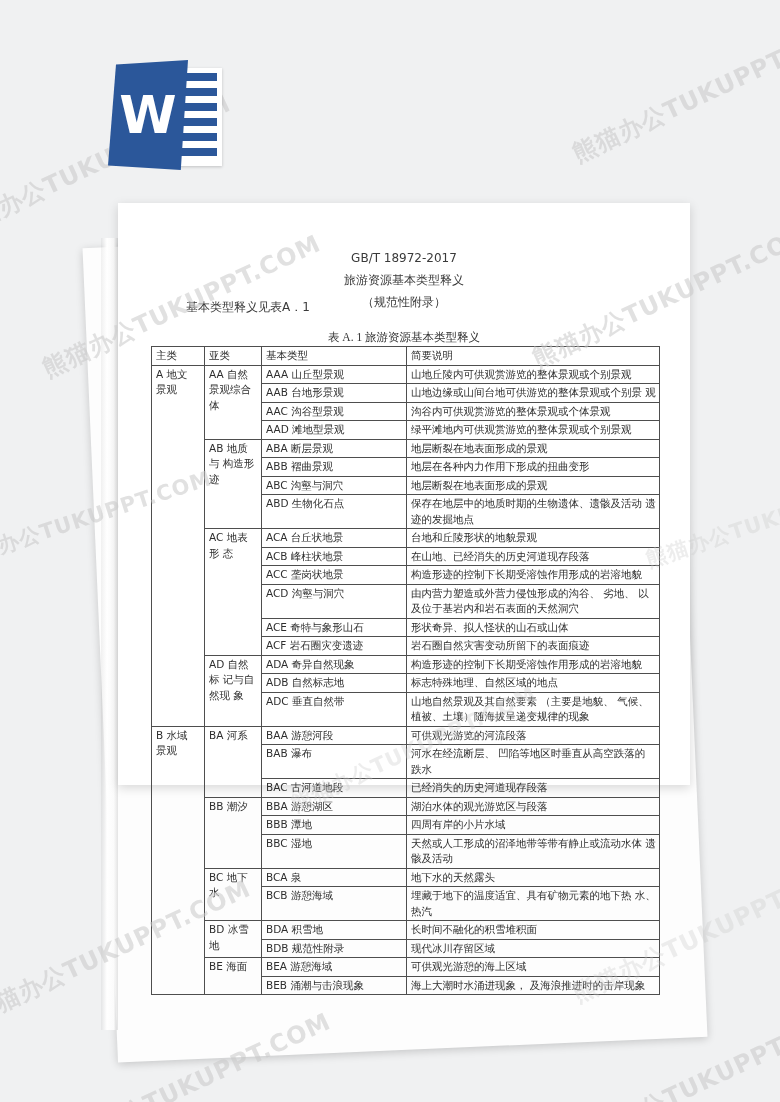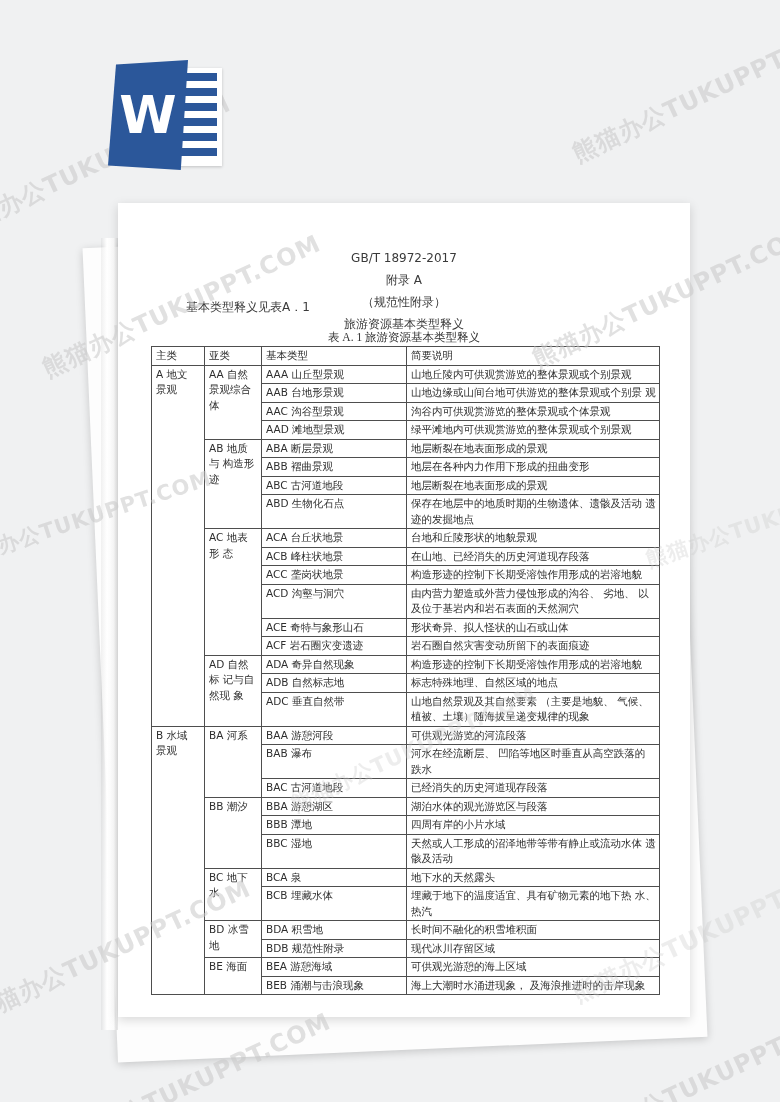--- a/index.html
+++ b/index.html
@@ -44,21 +44,21 @@
     background:#fdfdfd; transform:rotate(-2.5deg);
     box-shadow:0 2px 8px rgba(0,0,0,0.18);
     z-index:1;
   }
   .page-curl {
     position:absolute; left:101px; top:238px; width:17px; height:792px;
     background:linear-gradient(90deg, rgba(0,0,0,0.05) 0%, #ffffff 35%, #fbfbfb 75%, rgba(0,0,0,0.10) 100%);
     z-index:2;
   }
   .main-page {
-    position:absolute; left:118px; top:203px; width:572px; height:814px;
+    position:absolute; left:118px; top:203px; width:572px; height:582px;
     background:#ffffff;
     box-shadow:0 3px 10px rgba(0,0,0,0.15);
     z-index:3;
   }
 
   
   .doc-header { position:absolute; left:0; top:44px; width:100%; text-align:center; color:#3a3a3a; }
   .doc-header div { font-size:12px; line-height:22px; }
   .doc-intro { position:absolute; left:68px; top:96px; font-size:12px; color:#3a3a3a; }
   .doc-caption { position:absolute; left:0; top:127px; width:100%; text-align:center; font-size:11.5px; color:#333;font-family:Liberation Serif, serif; }
@@ -125,23 +125,22 @@
   <div class="banner-title">
   </div>
 </div>
 
 <div class="back-page"></div>
 <div class="page-curl"></div>
 
 <div class="main-page">
   <div class="doc-header">
     <div>GB/T 18972-2017</div>
-    <div>附录 A</div>
+    <div>旅游资源基本类型释义</div>
     <div>（规范性附录）</div>
-    <div>旅游资源基本类型释义</div>
   </div>
   <div class="doc-intro">基本类型释义见表A．1</div>
   <div class="doc-caption">表 A. 1 旅游资源基本类型释义</div>
 
   <table class="def-table">
     <colgroup>
       <col class="col-main">
         <col class="col-sub">
         <col class="col-type">
         <col class="col-desc">
@@ -176,21 +175,21 @@
         <tr>
           <td rowspan="4">AB 地质 与 构造形 迹</td>
           <td>ABA 断层景观</td>
           <td>地层断裂在地表面形成的景观</td>
         </tr>
         <tr>
           <td>ABB 褶曲景观</td>
           <td>地层在各种内力作用下形成的扭曲变形</td>
         </tr>
         <tr>
-          <td>ABC 古河道地段</td>
+          <td>ABC 沟壑与洞穴</td>
           <td>地层断裂在地表面形成的景观</td>
         </tr>
         <tr>
           <td>ABD 生物化石点</td>
           <td>保存在地层中的地质时期的生物遗体、遗骸及活动 遗迹的发掘地点</td>
         </tr>
         <tr>
           <td rowspan="6">AC 地表 形 态</td>
           <td>ACA 台丘状地景</td>
           <td>台地和丘陵形状的地貌景观</td>
@@ -254,21 +253,21 @@
         <tr>
           <td>BBC 湿地</td>
           <td>天然或人工形成的沼泽地带等带有静止或流动水体 遗骸及活动</td>
         </tr>
         <tr>
           <td rowspan="2">BC 地下 水</td>
           <td>BCA 泉</td>
           <td>地下水的天然露头</td>
         </tr>
         <tr>
-          <td>BCB 埋藏水体</td>
+          <td>BCB 游憩海域</td>
           <td>埋藏于地下的温度适宜、具有矿物元素的地下热 水、热汽</td>
         </tr>
         <tr>
           <td rowspan="2">BD 冰雪 地</td>
           <td>BDA 积雪地</td>
           <td>长时间不融化的积雪堆积面</td>
         </tr>
         <tr>
           <td>BDB 规范性附录</td>
           <td>现代冰川存留区域</td>

